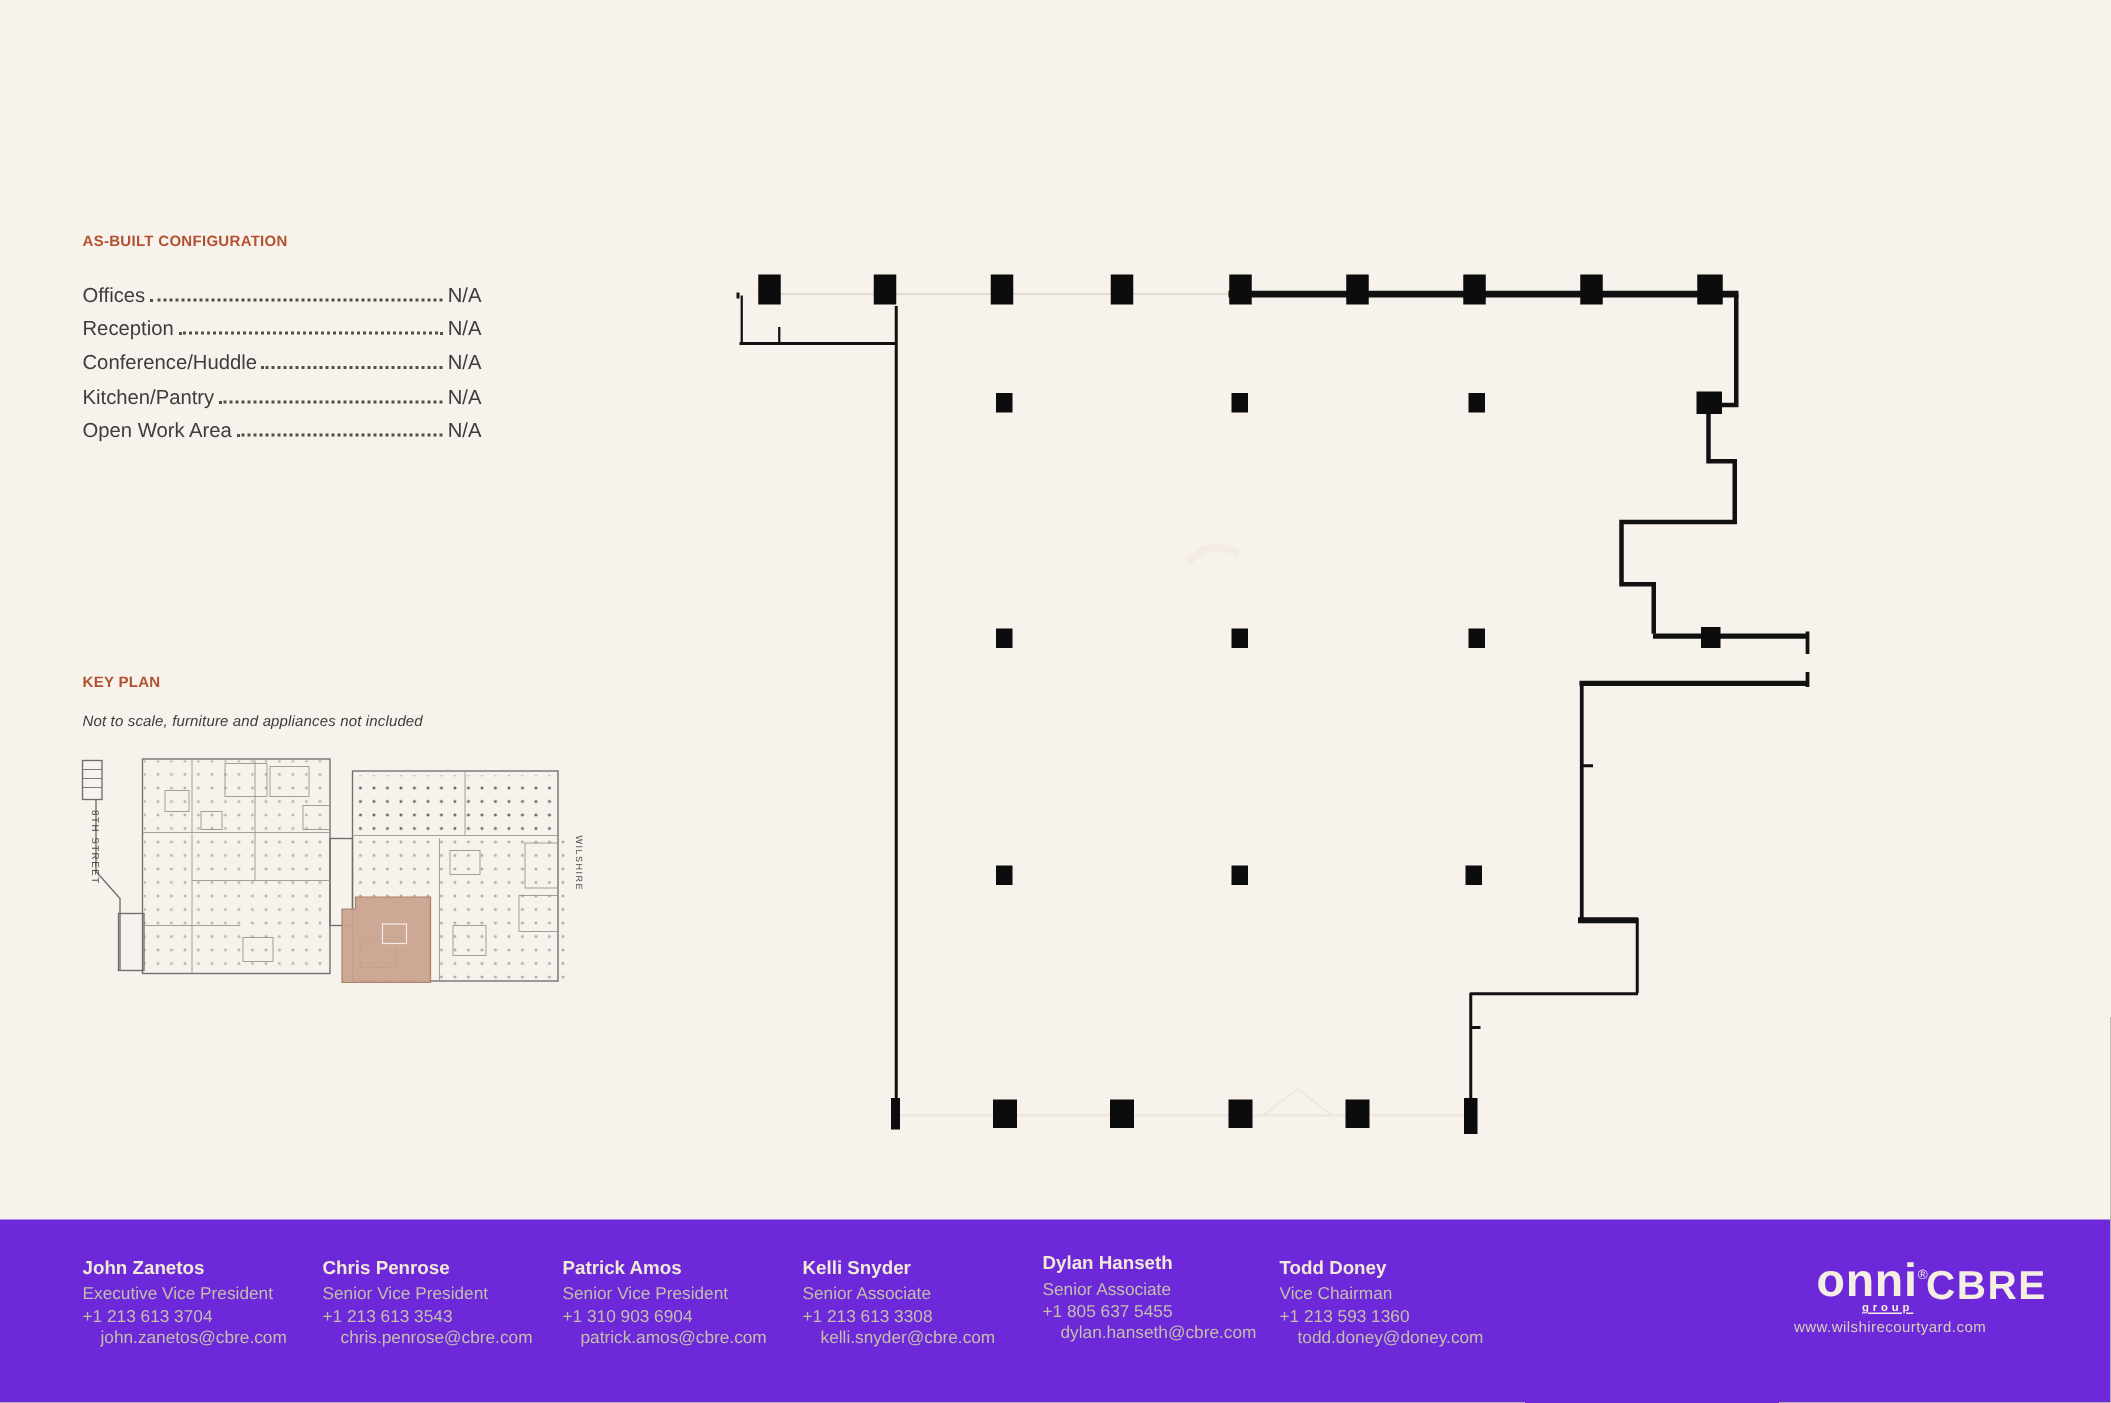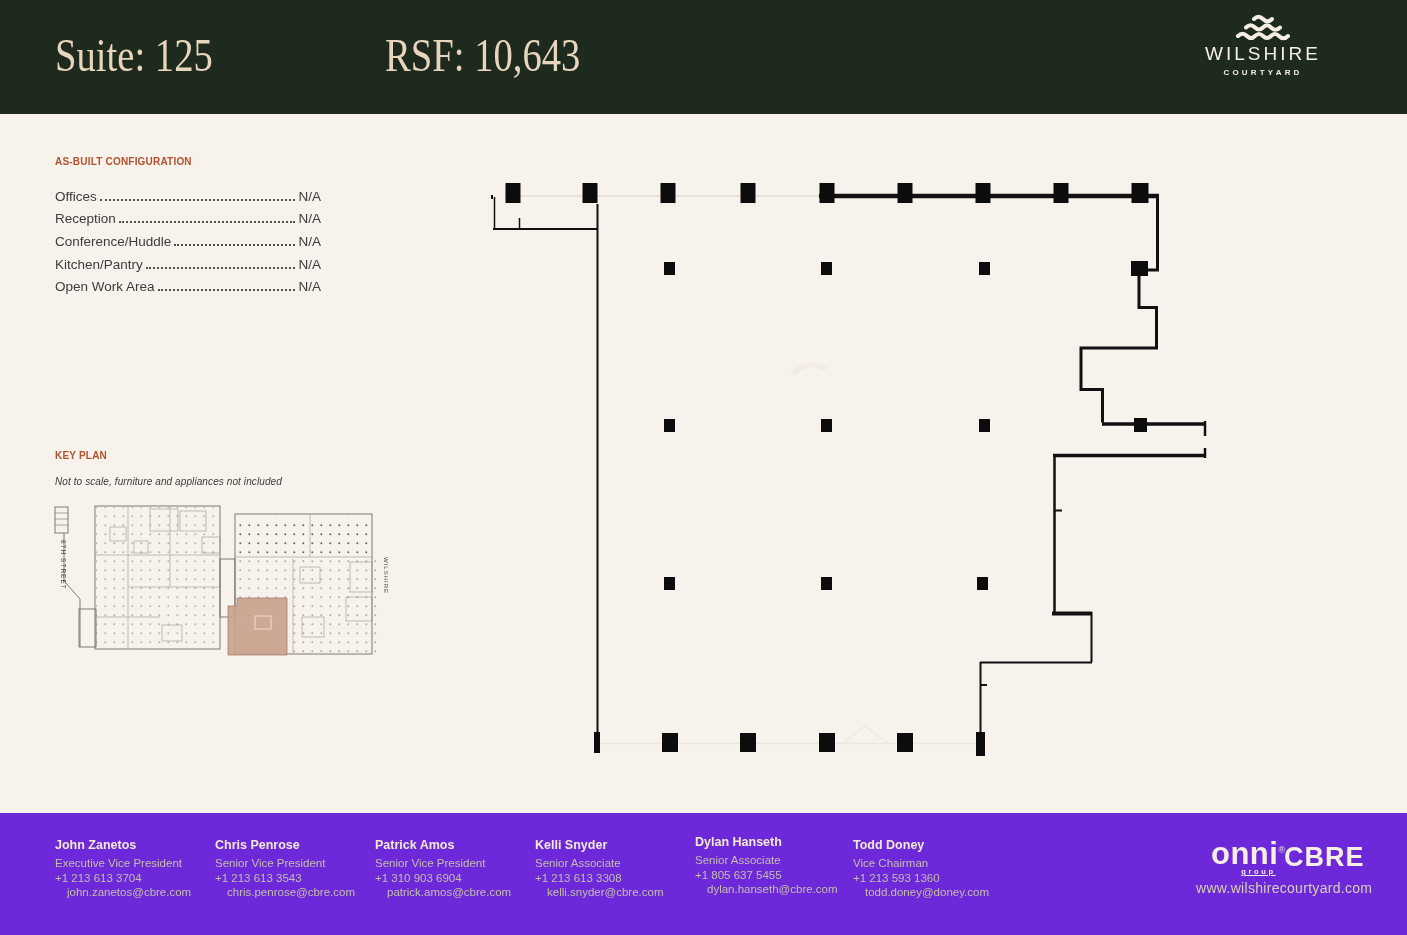--- a/index.html
+++ b/index.html
@@ -43,42 +43,27 @@
   .footer { position:absolute; left:0; top:813px; width:1407px; height:122px; background:#6d28d9; }
   .contact { position:absolute; top:25px; width:158px; }
   .contact-name { font-size:12.5px; font-weight:700; color:#f1e9d8; margin-bottom:4px; white-space:nowrap; }
   .contact-line { font-size:11.5px; color:#c4bfac; line-height:14.5px; white-space:nowrap; }
   .contact-email { cursor:pointer;padding-left:12px; }
   .onni { position:absolute; left:1174px; top:25px; color:#f4eee3; }
   .onni-word { font-size:31px; font-weight:700; line-height:1; letter-spacing:.5px;margin-left:37px; }
   .onni-reg  { font-size:9px; vertical-align:super; font-weight:400; }
   .onni-sub  { font-size:7.5px; letter-spacing:2.6px; text-align:right; margin-top:-2px; padding-right:10px; font-weight:700;text-decoration:underline; }
   .cbre { position:absolute; left:1284px; top:29px; font-size:27px; font-weight:700; letter-spacing:1px; color:#f4eee3; }
-  .website { position:absolute; left:1196px; top:67px; font-size:14px; color:#d8cfba; letter-spacing:.3px; cursor:pointer; }
+  .website { position:absolute; left:1196px; top:67px; font-size:10px; color:#d8cfba; letter-spacing:.3px; cursor:pointer; }
 </style>
 </head>
 <body>
 
 <div class="page">
 
-  <header class="topbar">
-    <div class="hero-text suite-title">Suite: 125</div>
-    <div class="hero-text rsf-title">RSF: 10,643</div>
-    <div class="brand">
-      <svg width="62" height="28" viewBox="0 0 60 28">
-        <g stroke="#f4eee3" stroke-width="4" fill="none" stroke-linecap="round" stroke-linejoin="round">
-          <path d="M21,6 Q25.5,1.5 30,6 Q34.5,10.5 39,6"></path>
-          <path d="M13,14.5 Q17.5,10 22,14.5 Q26,18.5 30,14.5 Q34,10 38,14.5 Q42.5,19 47,14.5"></path>
-          <path d="M5,23 Q9.5,18.5 14,23 Q18,27 22,23 Q26,19 30,23 Q34,27 38,23 Q42,19 46,23 Q50.5,27.5 55,23"></path>
-        </g>
-      </svg>
-      <div class="brand-name">WILSHIRE</div>
-      <div class="brand-sub">COURTYARD</div>
-    </div>
-  </header>
 
   <div class="section-title" id="asbuilt-title">AS-BUILT CONFIGURATION</div>
   <div class="asbuilt-list">
     <div class="ab-row">
       <span class="ab-label">Offices</span>
       <span class="ab-dots"></span>
       <span class="ab-value">N/A</span>
     </div>
     <div class="ab-row">
       <span class="ab-label">Reception</span>

